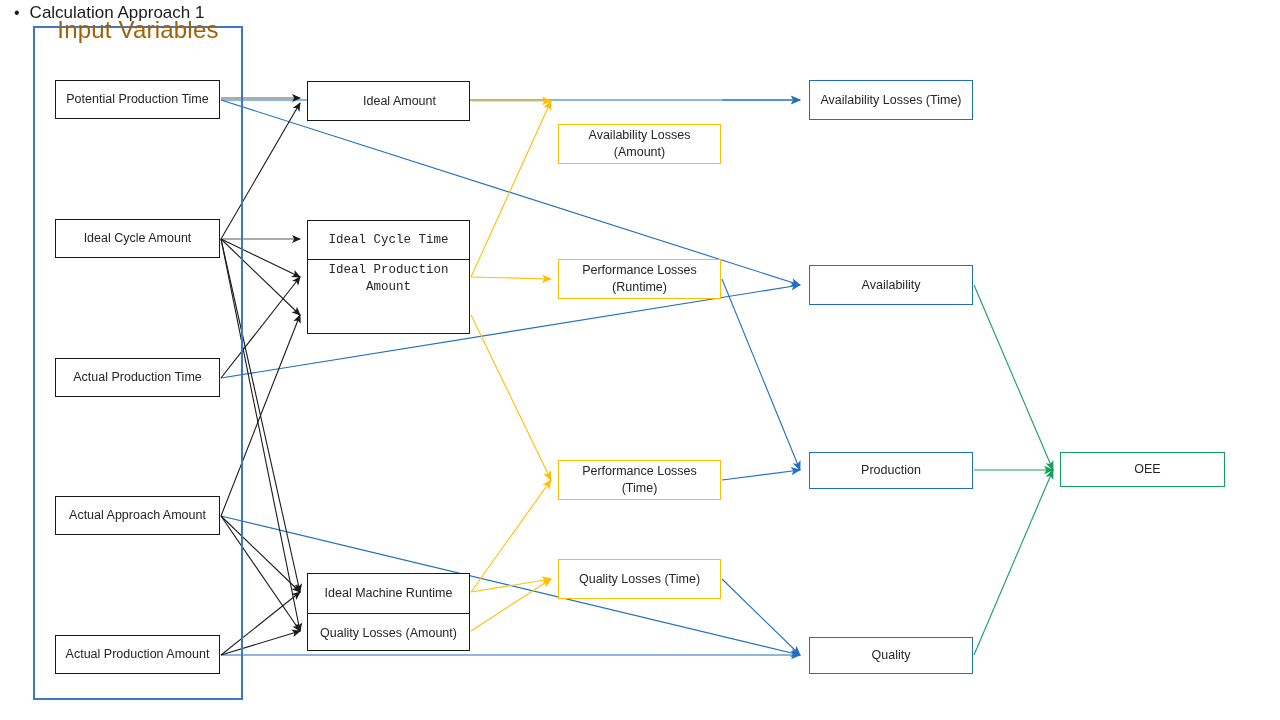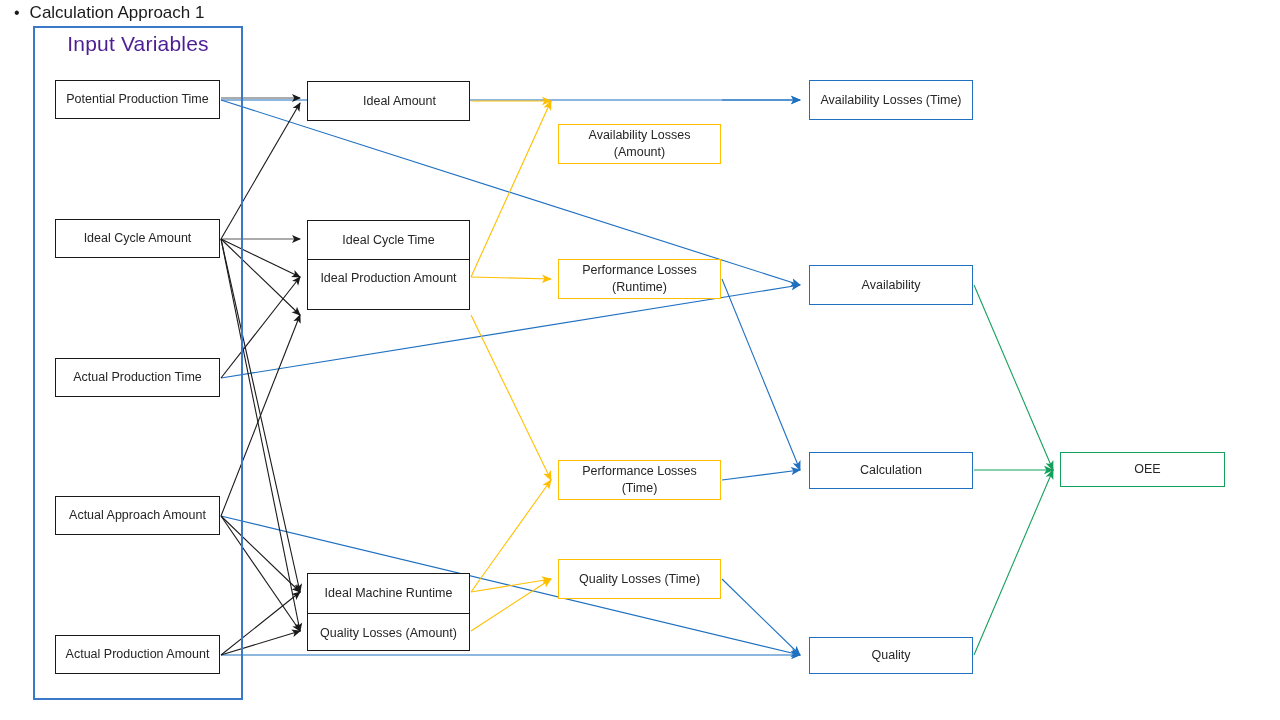--- a/index.html
+++ b/index.html
@@ -7,22 +7,22 @@
        font-family:"Liberation Sans",sans-serif;color:#262626;}
   #stage{position:relative;width:1280px;height:720px;}
   svg#wires{position:absolute;left:0;top:0;width:1280px;height:720px;}
 
   .bullet-line{position:absolute;left:14px;top:0px;width:420px;height:26px;
       display:flex;align-items:center;gap:10px;font-size:17px;color:#1a1a1a;}
   .bullet-dot{font-size:16px;line-height:1;}
 
   .group-box{position:absolute;left:33px;top:26px;width:210px;height:674px;
       border:2px solid #3C78C8;box-sizing:border-box;background:transparent;}
-  .group-title{position:absolute;left:33px;top:32px;width:210px;text-align:center;
-      font-size:21px;color:#4c1d95;letter-spacing:.2px;}
+  .group-title{position:absolute;left:33px;top:16px;width:210px;text-align:center;
+      font-size:24px;color:#a16207;letter-spacing:.2px;}
 
   .node{position:absolute;box-sizing:border-box;background:#fff;
         display:flex;align-items:center;justify-content:center;text-align:center;
         font-size:12.5px;line-height:1.35;color:#262626;padding:0 6px;}
   .n-black{border:1.3px solid #1a1a1a;}
   .n-orange{border:1.4px solid #FFBF00;}
   .n-blue{border:1.5px solid #1F70C1;}
   .n-green{border:1.5px solid #13A05A;padding-left:16px;}
   .stack{position:absolute;box-sizing:border-box;border:1.3px solid #1a1a1a;background:#fff;}
   .stack .cell{box-sizing:border-box;display:flex;align-items:center;justify-content:center;
@@ -110,35 +110,35 @@
   <div class="group-title">Input Variables</div>
 
   <div class="node n-black" style="left:55px;top:80px;width:165px;height:39px;">Potential Production Time</div>
   <div class="node n-black" style="left:55px;top:219px;width:165px;height:39px;">Ideal Cycle Amount</div>
   <div class="node n-black" style="left:55px;top:358px;width:165px;height:39px;">Actual Production Time</div>
   <div class="node n-black" style="left:55px;top:496px;width:165px;height:39px;">Actual Approach Amount</div>
   <div class="node n-black" style="left:55px;top:635px;width:165px;height:39px;">Actual Production Amount</div>
 
   <div class="node n-black" style="left:307px;top:81px;width:163px;height:40px;padding-left:28px;">Ideal Amount</div>
 
-  <div class="stack" style="left:307px;top:220px;width:163px;height:90px;">
+  <div class="stack" style="left:307px;top:220px;width:163px;height:114px;font-family:Liberation Mono, monospace;">
     <div class="cell" style="height:38px;">Ideal Cycle Time</div>
     <div class="cell" style="height:38px;">Ideal Production Amount</div>
   </div>
 
   <div class="stack" style="left:307px;top:573px;width:163px;height:78px;">
     <div class="cell" style="height:39px;">Ideal Machine Runtime</div>
     <div class="cell" style="height:39px;">Quality Losses (Amount)</div>
   </div>
 
   <div class="node n-orange" style="left:558px;top:80px;width:163px;height:40px;margin-top:44px;">Availability Losses (Amount)</div>
   <div class="node n-orange" style="left:558px;top:259px;width:163px;height:40px;">Performance  Losses (Runtime)</div>
   <div class="node n-orange" style="left:558px;top:460px;width:163px;height:40px;">Performance  Losses (Time)</div>
   <div class="node n-orange" style="left:558px;top:559px;width:163px;height:40px;">Quality Losses (Time)</div>
 
   <div class="node n-blue" style="left:809px;top:80px;width:164px;height:40px;">Availability Losses (Time)</div>
   <div class="node n-blue" style="left:809px;top:265px;width:164px;height:40px;">Availability</div>
-  <div class="node n-blue" style="left:809px;top:452px;width:164px;height:37px;">Calculation</div>
+  <div class="node n-blue" style="left:809px;top:452px;width:164px;height:37px;">Production</div>
   <div class="node n-blue" style="left:809px;top:637px;width:164px;height:37px;">Quality</div>
 
   <div class="node n-green" style="left:1060px;top:452px;width:165px;height:35px;">OEE</div>
 
 </div>
 
 </body></html>

